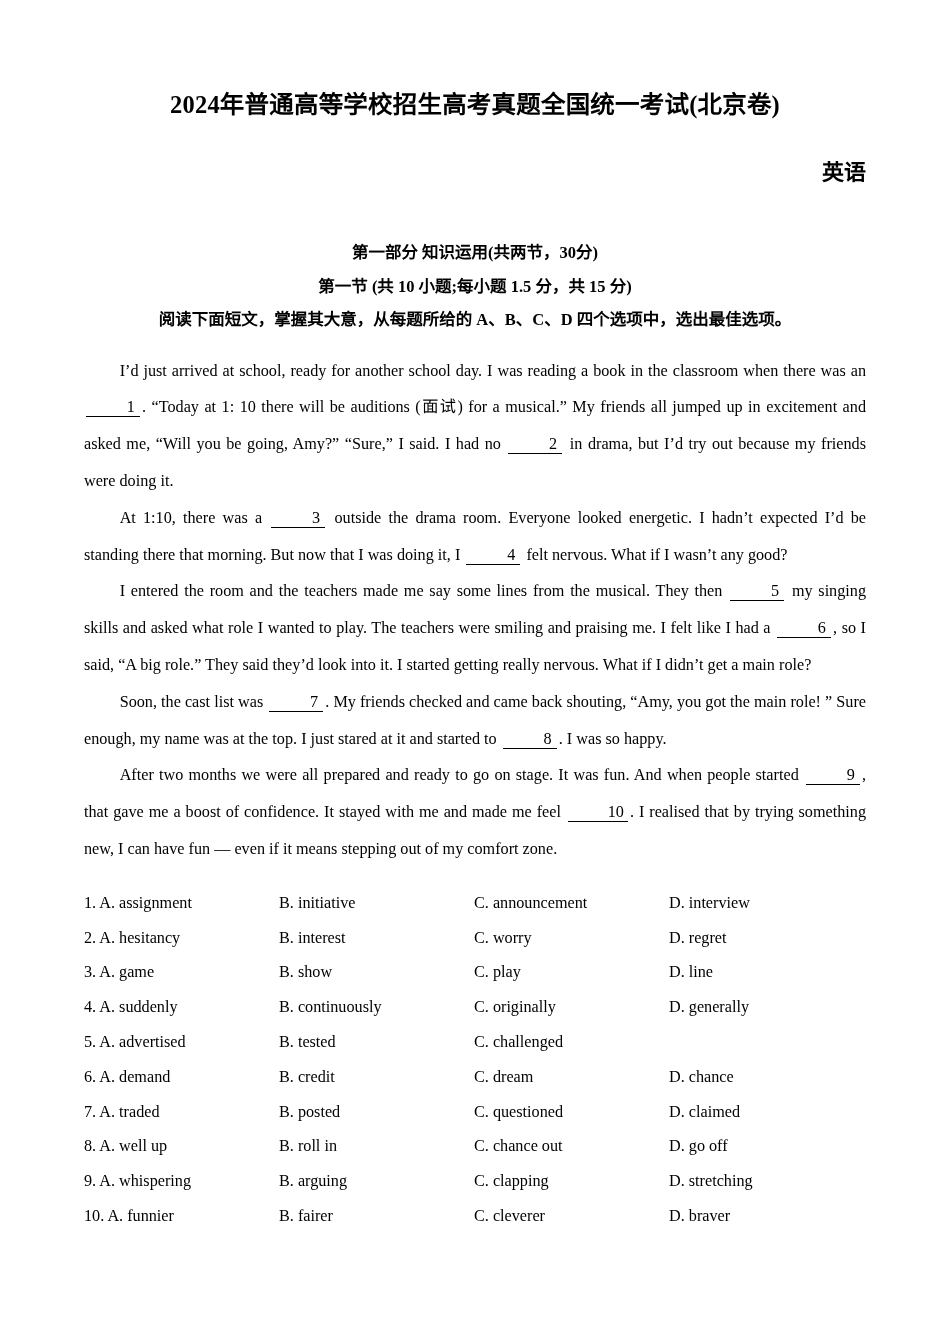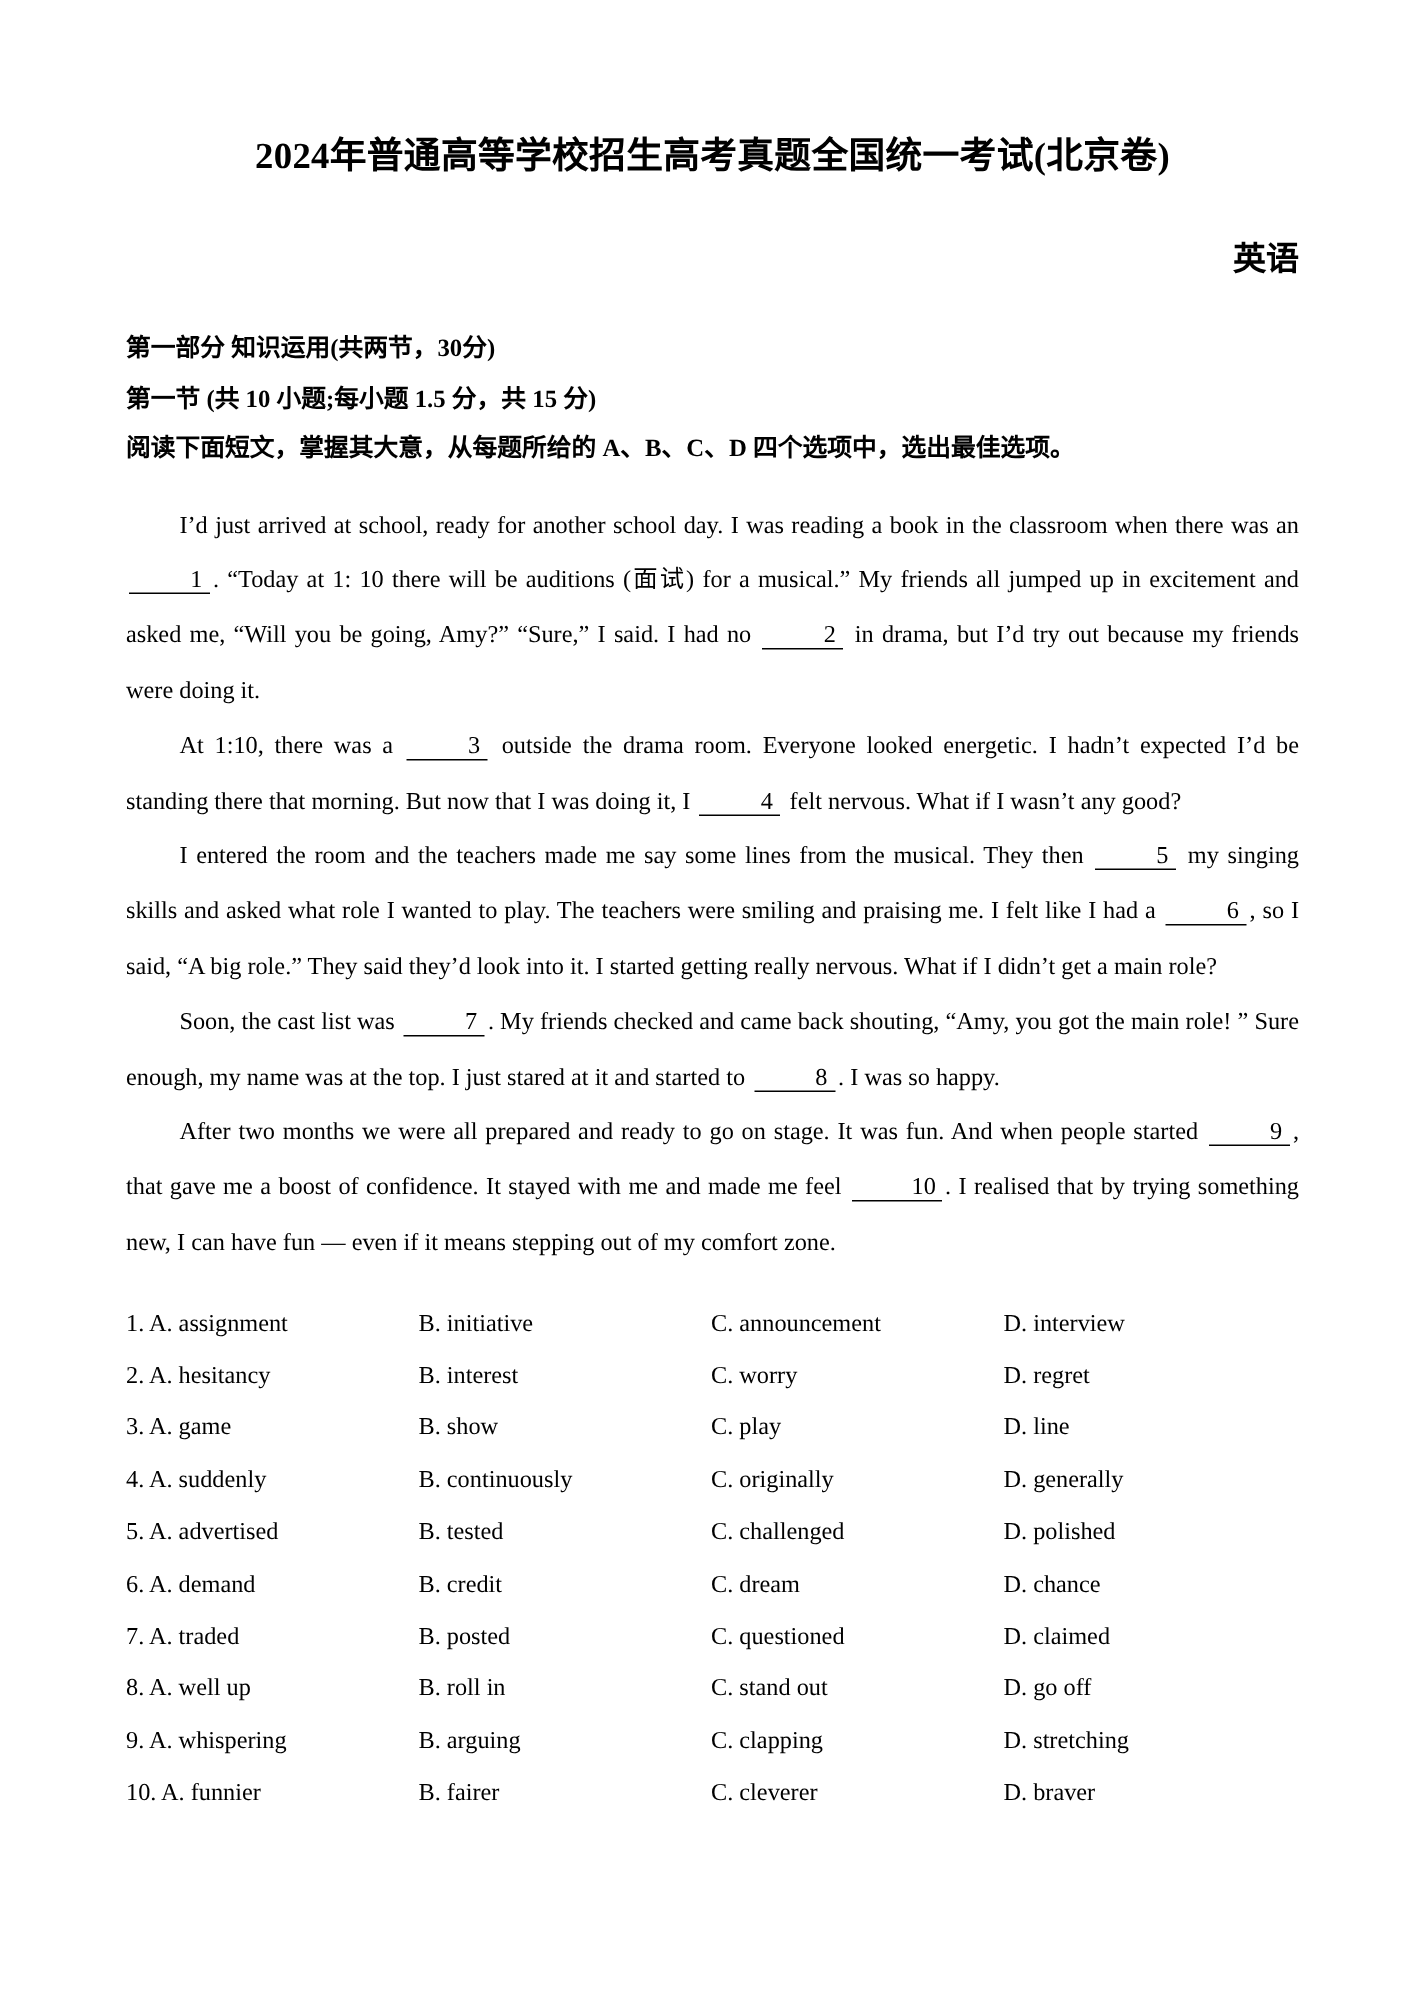--- a/index.html
+++ b/index.html
@@ -45,21 +45,22 @@
     font-family: "Liberation Serif", "DejaVu Serif", serif;
     font-weight: bold;
     font-size: 22px;
     text-align: right;
     line-height: 1.25;
     margin: 38px 0 0 0;
   }
 
   
   .section-heads {
-    margin-top: 38px;
+    margin-top: 59px;
+    text-align: center;
   }
   .section-head {
     font-family: "Liberation Serif", "DejaVu Serif", serif;
     font-weight: bold;
     font-size: 16.5px;
     line-height: 1.0;
     margin: 0 0 17px 0;
     white-space: nowrap;
   }
   .section-head.last {
@@ -167,38 +168,37 @@
         <div class="opt-row">
           <div class="opt-cell opt-num">4. A. suddenly</div>
           <div class="opt-cell">B. continuously</div>
           <div class="opt-cell">C. originally</div>
           <div class="opt-cell">D. generally</div>
         </div>
         <div class="opt-row">
           <div class="opt-cell opt-num">5. A. advertised</div>
           <div class="opt-cell">B. tested</div>
           <div class="opt-cell">C. challenged</div>
-          <div class="opt-cell">D. polished</div>
         </div>
         <div class="opt-row">
           <div class="opt-cell opt-num">6. A. demand</div>
           <div class="opt-cell">B. credit</div>
           <div class="opt-cell">C. dream</div>
           <div class="opt-cell">D. chance</div>
         </div>
         <div class="opt-row">
           <div class="opt-cell opt-num">7. A. traded</div>
           <div class="opt-cell">B. posted</div>
           <div class="opt-cell">C. questioned</div>
           <div class="opt-cell">D. claimed</div>
         </div>
         <div class="opt-row">
           <div class="opt-cell opt-num">8. A. well up</div>
           <div class="opt-cell">B. roll in</div>
-          <div class="opt-cell">C. stand out</div>
+          <div class="opt-cell">C. chance out</div>
           <div class="opt-cell">D. go off</div>
         </div>
         <div class="opt-row">
           <div class="opt-cell opt-num">9. A. whispering</div>
           <div class="opt-cell">B. arguing</div>
           <div class="opt-cell">C. clapping</div>
           <div class="opt-cell">D. stretching</div>
         </div>
         <div class="opt-row">
           <div class="opt-cell opt-num">10. A. funnier</div>

